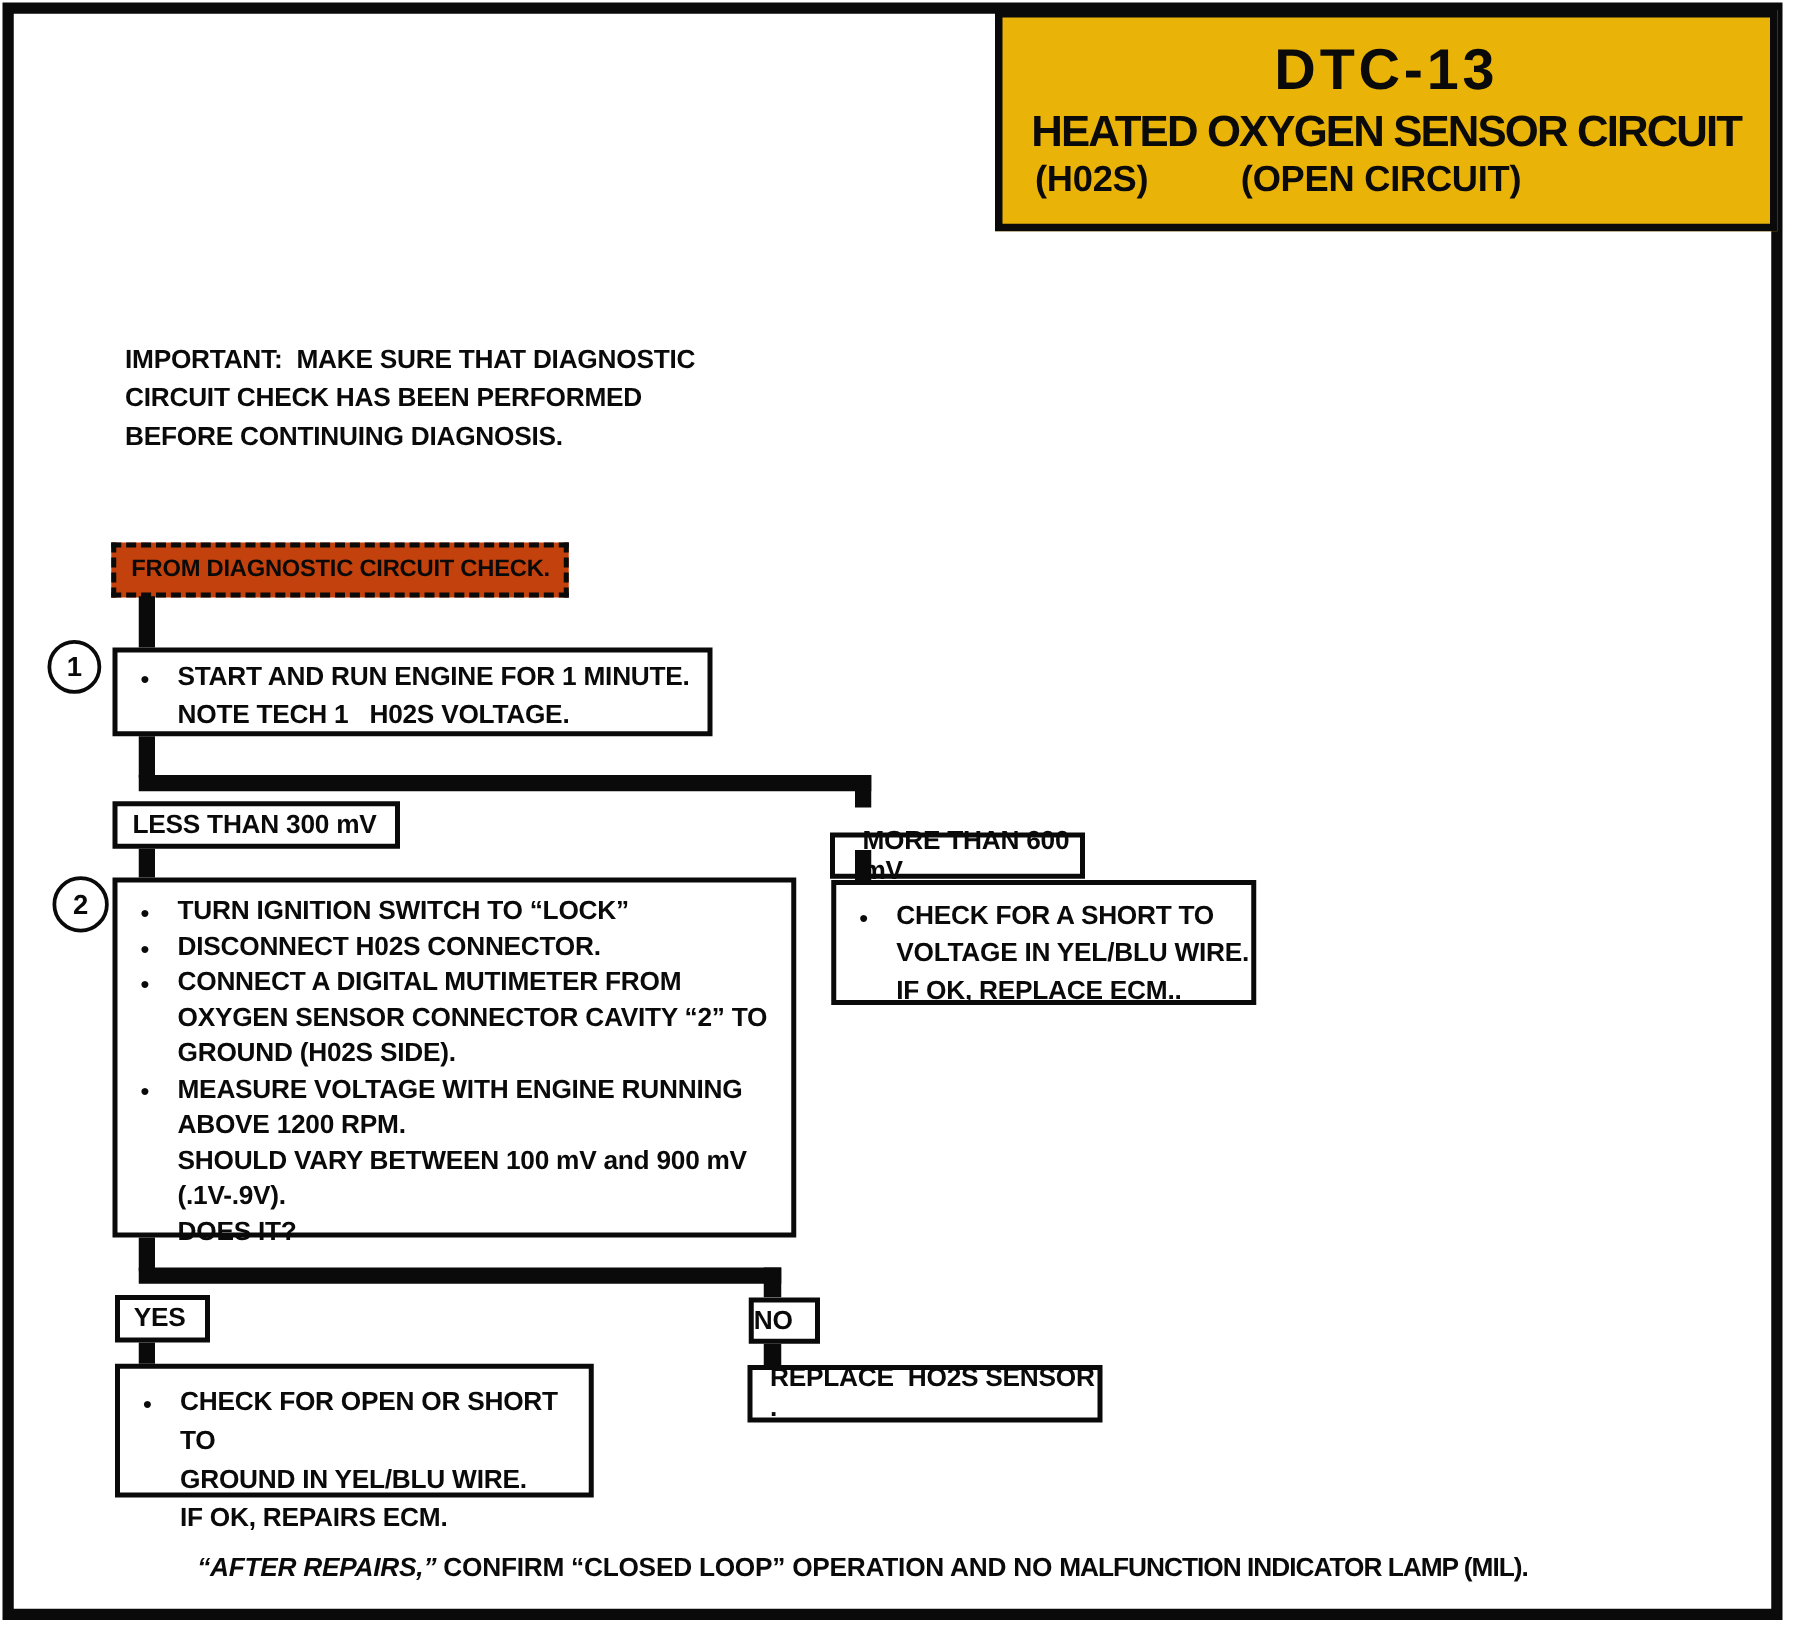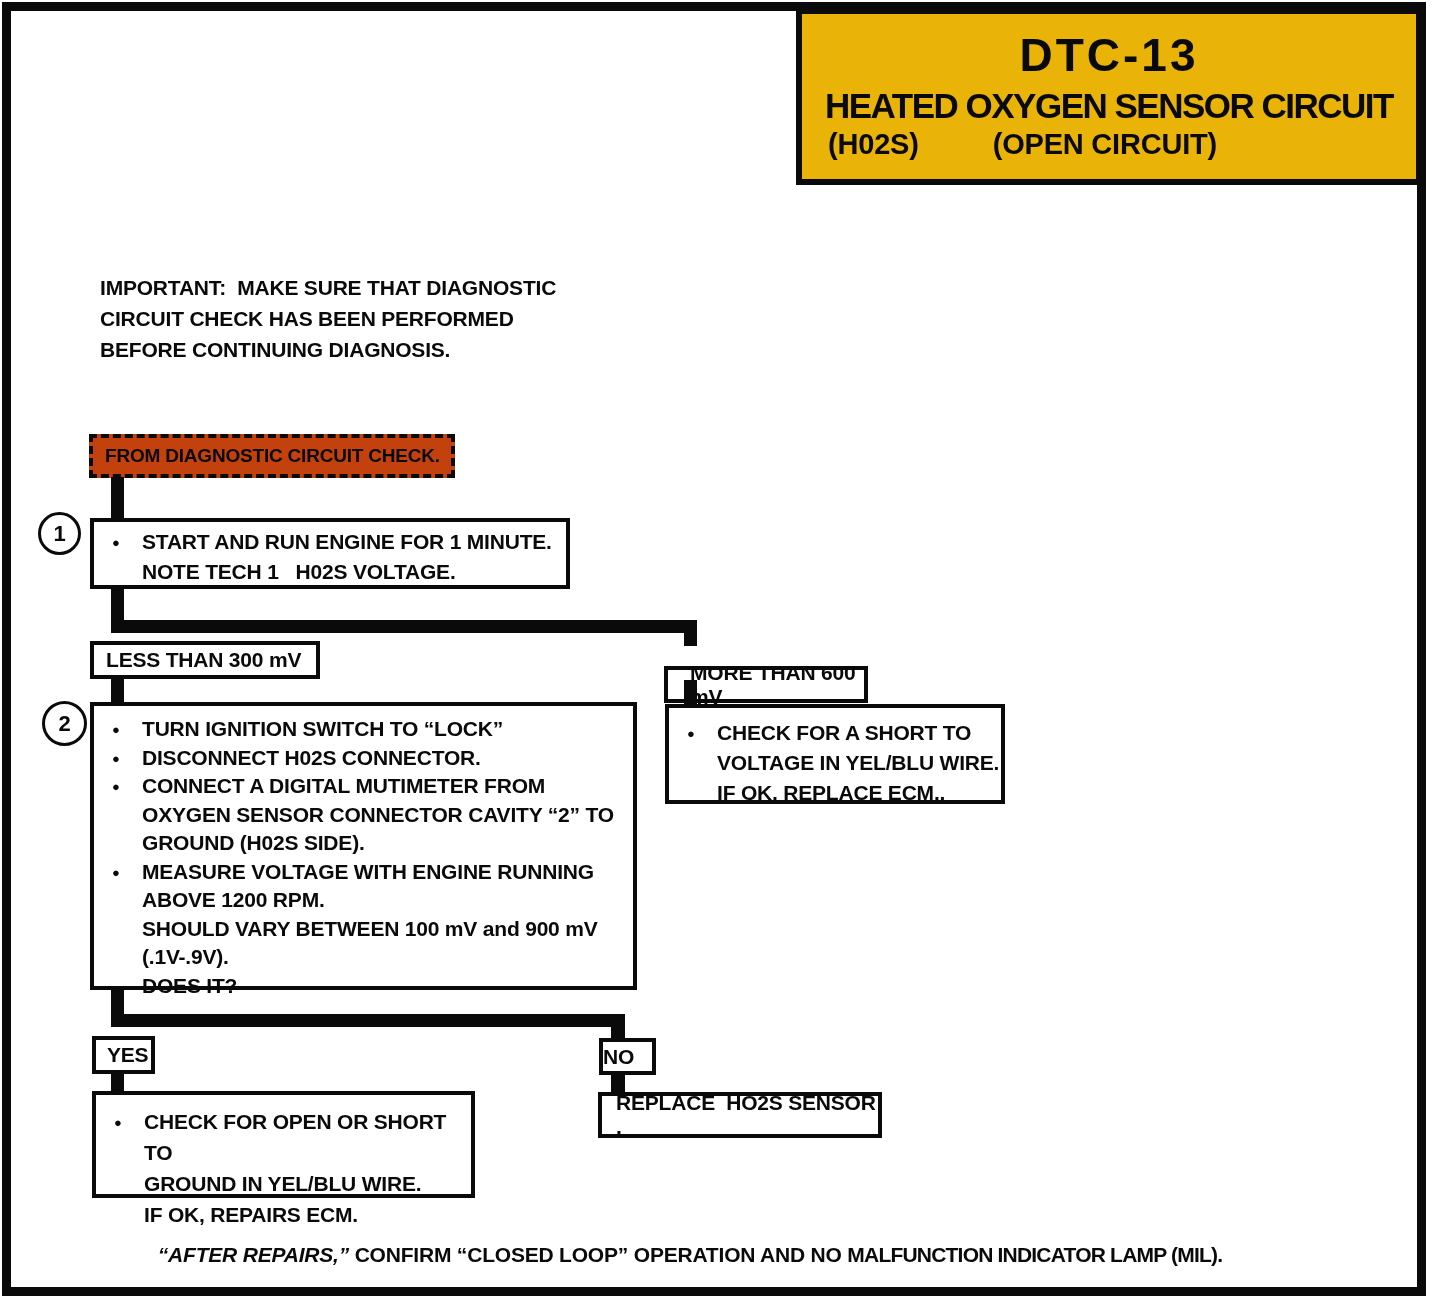--- a/index.html
+++ b/index.html
@@ -183,21 +183,21 @@
         <div class="txt">VOLTAGE IN YEL/BLU WIRE.</div>
         <div class="txt">IF OK, REPLACE ECM..</div>
       </div>
     </div>
   </div>
 
   <div class="line" style="left:111px; top:990px; width:13px; height:27px;"></div>
   <div class="line" style="left:111px; top:1014px; width:514px; height:13px;"></div>
   <div class="line" style="left:611px; top:1014px; width:14px; height:24px;"></div>
 
-  <div class="fbox branch-label" style="left:92px; top:1036px; width:63px; height:38px; padding-left:11px;">
+  <div class="fbox branch-label" style="left:92px; top:1036px; width:76px; height:38px; padding-left:11px;">
     <span class="txt">YES</span>
   </div>
   <div class="fbox branch-label" style="left:599px; top:1038px; width:57px; height:37px; ">
     <span class="txt">NO</span>
   </div>
 
   <div class="line" style="left:111px; top:1074px; width:13px; height:18px;"></div>
   <div class="line" style="left:611px; top:1075px; width:14px; height:18px;"></div>
 
   <div class="fbox boxtext" style="left:92px; top:1091px; width:383px; height:107px; padding-top:11px;">

